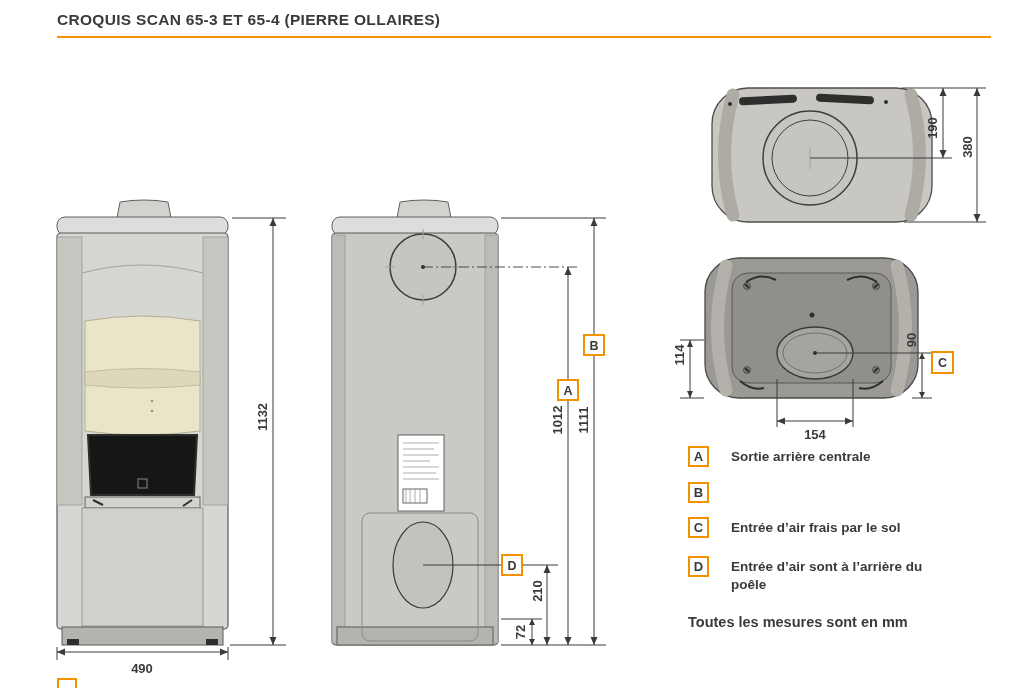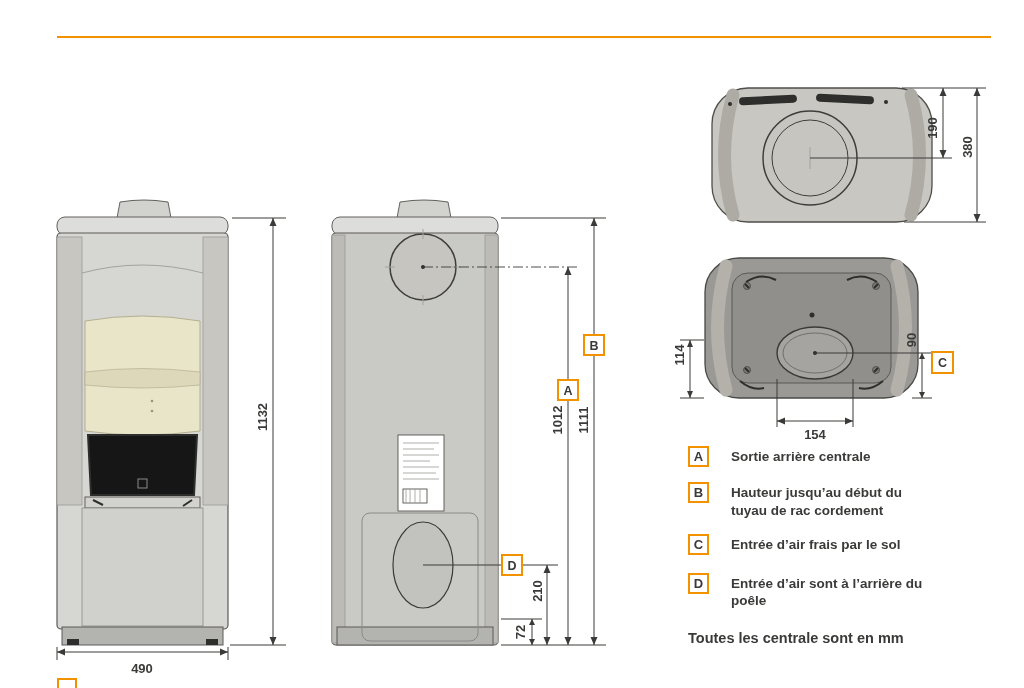--- a/index.html
+++ b/index.html
@@ -64,20 +64,21 @@
   .legend-note { font-size:14.5px; font-weight:bold; color:var(--ink); margin-top:6px; }
 
   .footer-marker { position:absolute; left:57px; top:678px; width:20px; height:16px;
                    border:2px solid var(--accent); background:#fff; }
 </style>
 </head>
 <body>
 
 <div class="stage">
 
+  <h1 class="page-title">CROQUIS SCAN 65-3 ET 65-4 (PIERRE OLLAIRES)</h1>
   <div class="title-rule"></div>
 
   <svg class="view" style="left:40px; top:195px;" width="260" height="485" viewBox="0 0 260 485">
     <g>
       <path class="metal" d="M80,7 Q104,3 128,7 L131,23 L77,23 Z"></path>
       <rect class="metal-light" x="17" y="22" width="171" height="18" rx="8"></rect>
       <rect class="body-fill" x="17" y="38" width="171" height="396" rx="4"></rect>
       <rect class="stone" x="17" y="42" width="25" height="268"></rect>
       <rect class="stone" x="163" y="42" width="25" height="268"></rect>
       <path class="seam" d="M42,78 Q102,62 163,78"></path>
@@ -273,28 +274,27 @@
     </g>
   </svg>
 
   <div class="legend">
     <div class="legend-row row-a">
       <span class="kbox">A</span>
       <span class="ltext">Sortie arrière centrale</span>
     </div>
     <div class="legend-row row-b">
       <span class="kbox">B</span>
-      <span class="ltext">Hauteur jusqu’au début du tuyau de rac cordement</span>
     </div>
     <div class="legend-row row-c">
       <span class="kbox">C</span>
       <span class="ltext">Entrée d’air frais par le sol</span>
     </div>
     <div class="legend-row row-d">
       <span class="kbox">D</span>
       <span class="ltext">Entrée d’air sont à l’arrière du poêle</span>
     </div>
-    <div class="legend-note">Toutes les centrale sont en mm</div>
+    <div class="legend-note">Toutes les mesures sont en mm</div>
   </div>
 
   <div class="footer-marker"></div>
 
 </div>
 
 </body></html>

